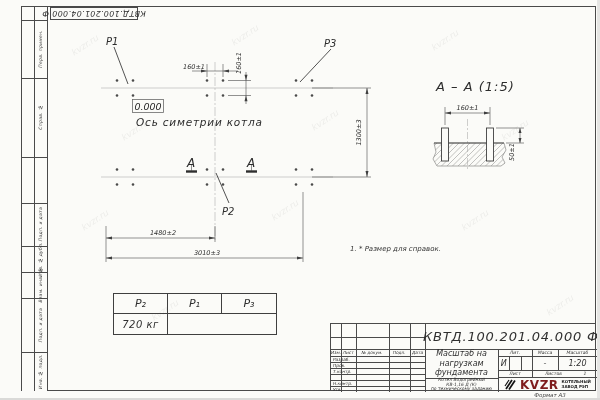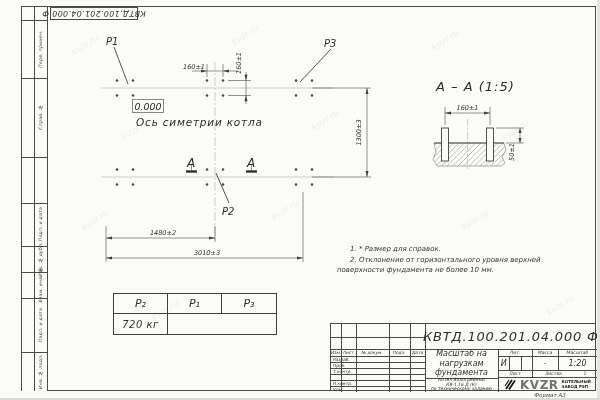--- a/index.html
+++ b/index.html
@@ -52,21 +52,21 @@
       box-sizing:border-box;font-style:italic}
   .tb .v{position:absolute;width:0;border-left:.8px solid #4a4a4a}
   .tb .h{position:absolute;height:0;border-top:.8px solid #4a4a4a}
   .tb .c{position:absolute;display:flex;align-items:center;justify-content:center;white-space:nowrap}
   .f43{font-size:4.3px}.f46{font-size:4.6px}.f8{font-size:8px}
   .desig{font-size:13px;letter-spacing:.8px}
   .ttl{flex-direction:column;font-size:8px;line-height:9.4px;text-align:center}
   .prod{flex-direction:column;font-size:4.4px;line-height:4.8px;text-align:center}
   .rowlbl{justify-content:flex-start !important;padding-left:2px}
   .logo-row{display:flex;align-items:center;justify-content:center;gap:3px}
-  .kvzr{font-size:12px;font-weight:bold;font-style:normal;letter-spacing:.5px;color:#737373}
+  .kvzr{font-size:12px;font-weight:bold;font-style:normal;letter-spacing:.5px;color:#7f1d1d}
   .kvzr-sub{font-size:4px;font-weight:bold;font-style:normal;line-height:4.6px;color:#222;text-align:left}
   .fmt{position:absolute;left:516px;top:392px;width:68px;text-align:center;font-size:5.5px;font-style:italic;color:#444}
   
   .wm{position:absolute;font-size:9px;color:rgba(60,60,60,.08);transform:rotate(-33deg);font-style:italic}
   .band-r{position:absolute;left:597px;top:0;width:3px;height:400px;background:#e5e5e3}
   .band-b{position:absolute;left:0;top:398px;width:600px;height:2px;background:#dadad8}
 </style>
 </head>
 <body>
 
@@ -261,21 +261,20 @@
 
   <div class="ltable">
     <div class="lth">P₂</div>
     <div class="lth">P₁</div>
     <div class="lth">P₃</div>
     <div class="ltv">720 кг</div>
   </div>
 
   <div class="notes">
     <p>1. * Размер для справок.</p>
-    <p>2. Отклонение от горизонтального уровня верхней поверхности фундамента не более 10 мм.</p>
   </div>
 
   <div class="tb">
 
     <div class="v" style="left:10px;top:0;height:68px"></div>
     <div class="v" style="left:24.5px;top:0;height:68px"></div>
     <div class="v" style="left:57.5px;top:0;height:68px"></div>
     <div class="v" style="left:79px;top:0;height:68px"></div>
     <div class="v" style="left:94px;top:0;height:68px"></div>
     <div class="v" style="left:167px;top:25px;height:43px"></div>

